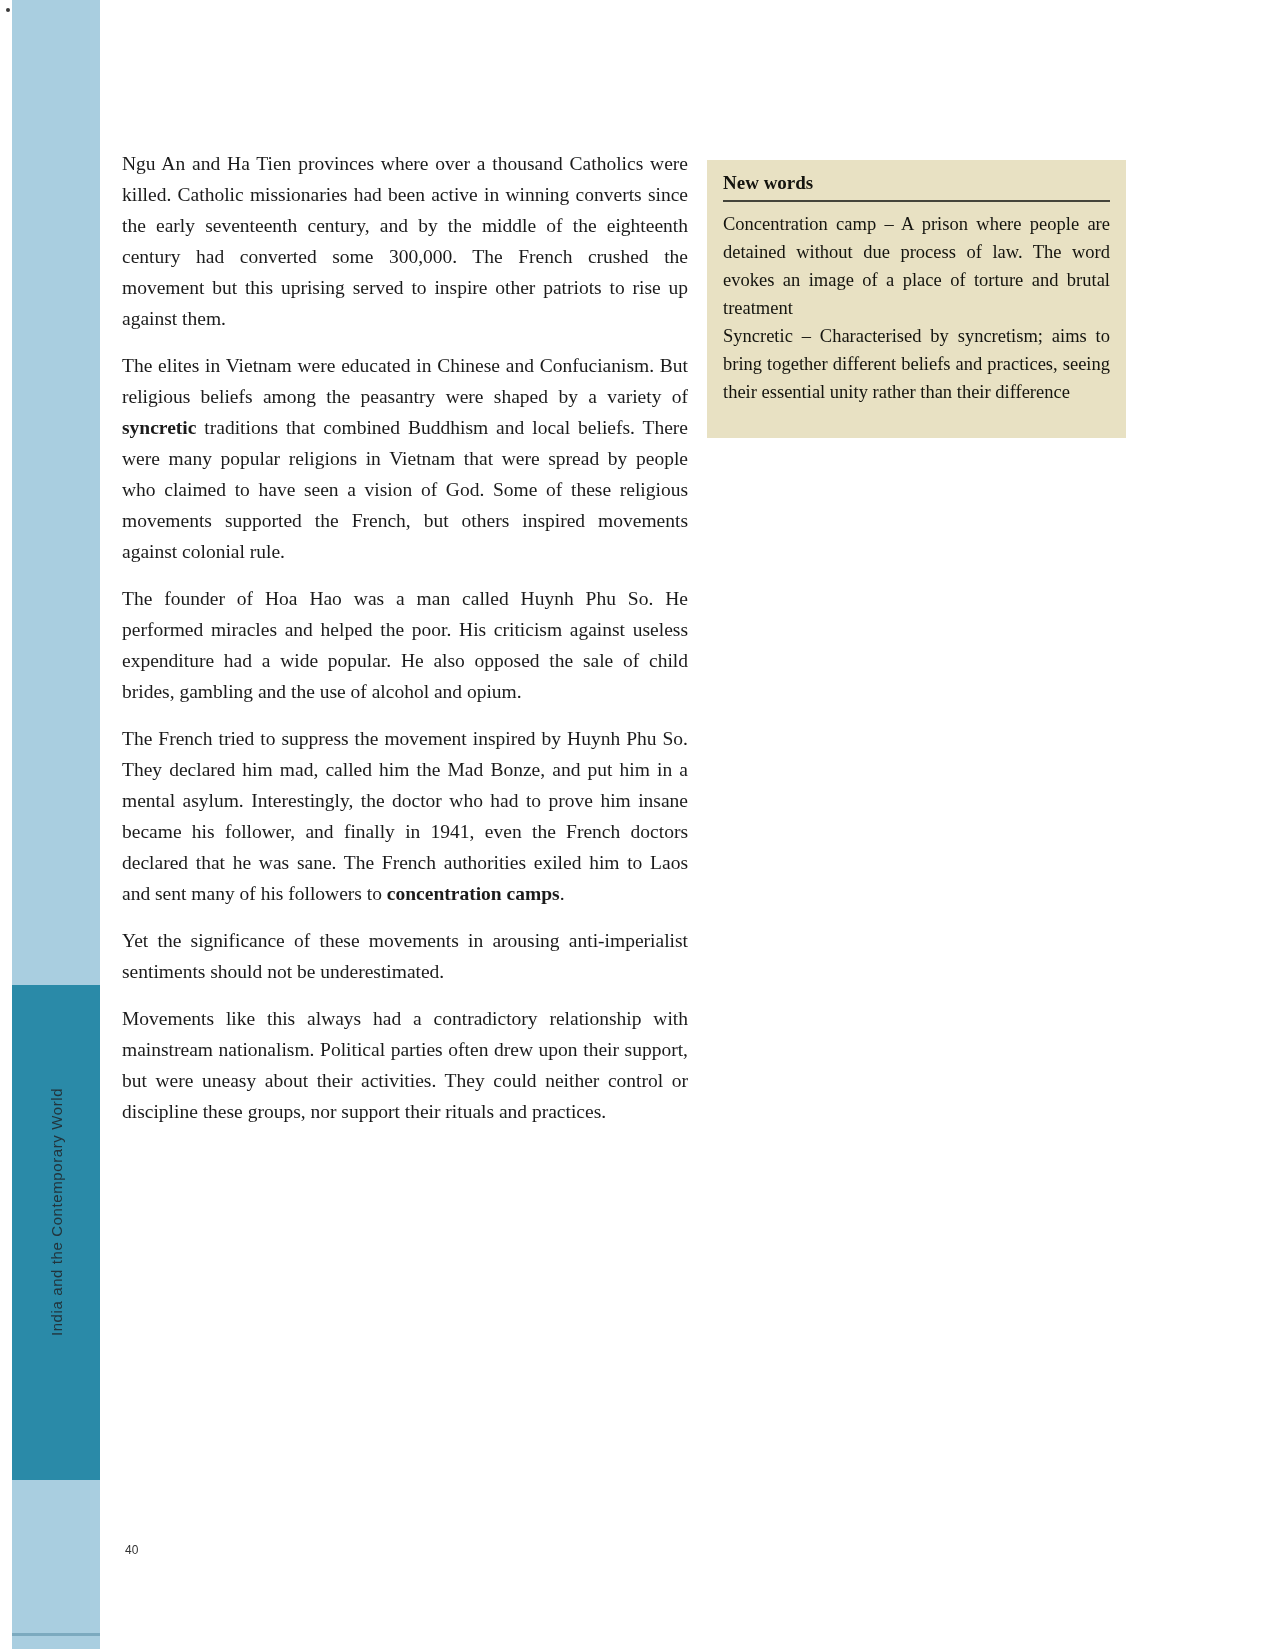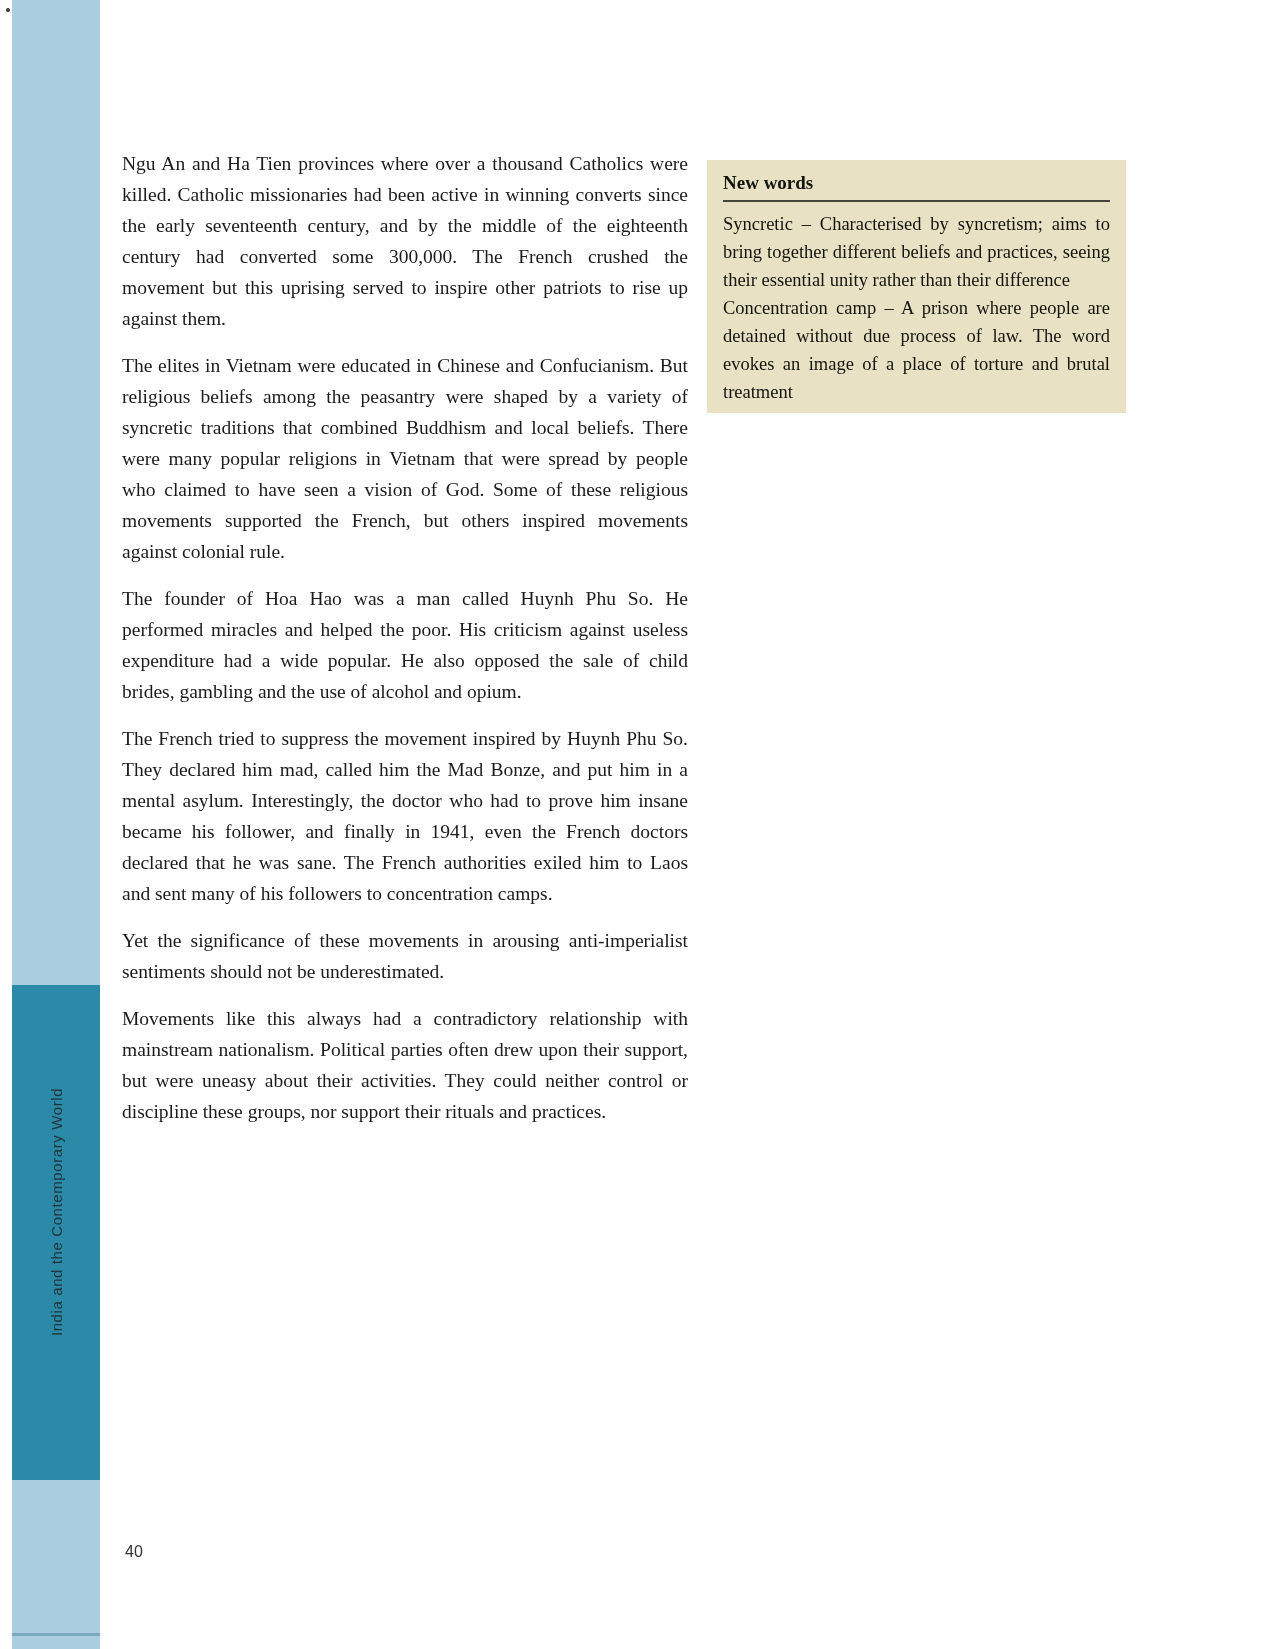--- a/index.html
+++ b/index.html
@@ -49,25 +49,25 @@
   .content{
     position:absolute;left:122px;top:148px;width:566px;
   }
   .content p{
     font-size:19.5px;
     line-height:31px;
     text-align:justify;
     margin:0 0 16px 0;
     color:var(--text-color);
   }
-  .content p .bold{font-weight:normal;}
+  .content p .bold{font-weight:bold;}
   .newwords{
     position:absolute;left:707px;top:160px;width:419px;
     background:var(--box-bg);
-    padding:12px 16px 7px 16px;
+    padding:12px 16px 32px 16px;
   }
   .nw-title{
     font-family:"Liberation Serif", serif;
     font-size:19px;
     font-weight:bold;
     color:#14140f;
     margin-bottom:6px;
   }
   .nw-rule{
     height:2px;background:var(--rule-color);
@@ -75,21 +75,21 @@
   }
   .nw-entry{
     font-size:18.5px;
     line-height:28px;
     text-align:justify;
     color:#14140f;
   }
   .page-number{
     position:absolute;left:125px;top:1543px;
     font-family:"Liberation Sans", sans-serif;
-    font-size:16px;
+    font-size:12px;
     color:#333333;
   }
 </style>
 </head>
 <body>
 
 <div class="artifact-dot"></div>
 
 <div class="side-strip">
   <div class="side-strip-dark"></div>
@@ -105,18 +105,18 @@
       <p><span>The French tried to suppress the movement inspired by Huynh Phu So. They declared him mad, called him the Mad Bonze, and put him in a mental asylum. Interestingly, the doctor who had to prove him insane became his follower, and finally in 1941, even the French doctors declared that he was sane. The French authorities exiled him to Laos and sent many of his followers to </span><span class="bold">concentration camps</span><span>.</span></p>
       <p><span>Yet the significance of these movements in arousing anti-imperialist sentiments should not be underestimated.</span></p>
       <p><span>Movements like this always had a contradictory relationship with mainstream nationalism. Political parties often drew upon their support, but were uneasy about their activities.  They could neither control or discipline these groups, nor support their rituals and practices.</span></p>
     </div>
 </main>
 
 <aside class="newwords">
   <h3 class="nw-title">New words</h3>
   <div class="nw-rule"></div>
   <div id="nw-entries">
+      <div class="nw-entry">Concentration camp – A prison where people are  detained without due process of law. The word evokes an image of a place of torture and brutal treatment</div>
       <div class="nw-entry">Syncretic – Characterised by syncretism; aims to bring together different beliefs and practices, seeing their essential unity rather than their difference</div>
-      <div class="nw-entry">Concentration camp – A prison where people are  detained without due process of law. The word evokes an image of a place of torture and brutal treatment</div>
     </div>
 </aside>
 
 <div class="page-number">40</div>
 
 </body></html>

